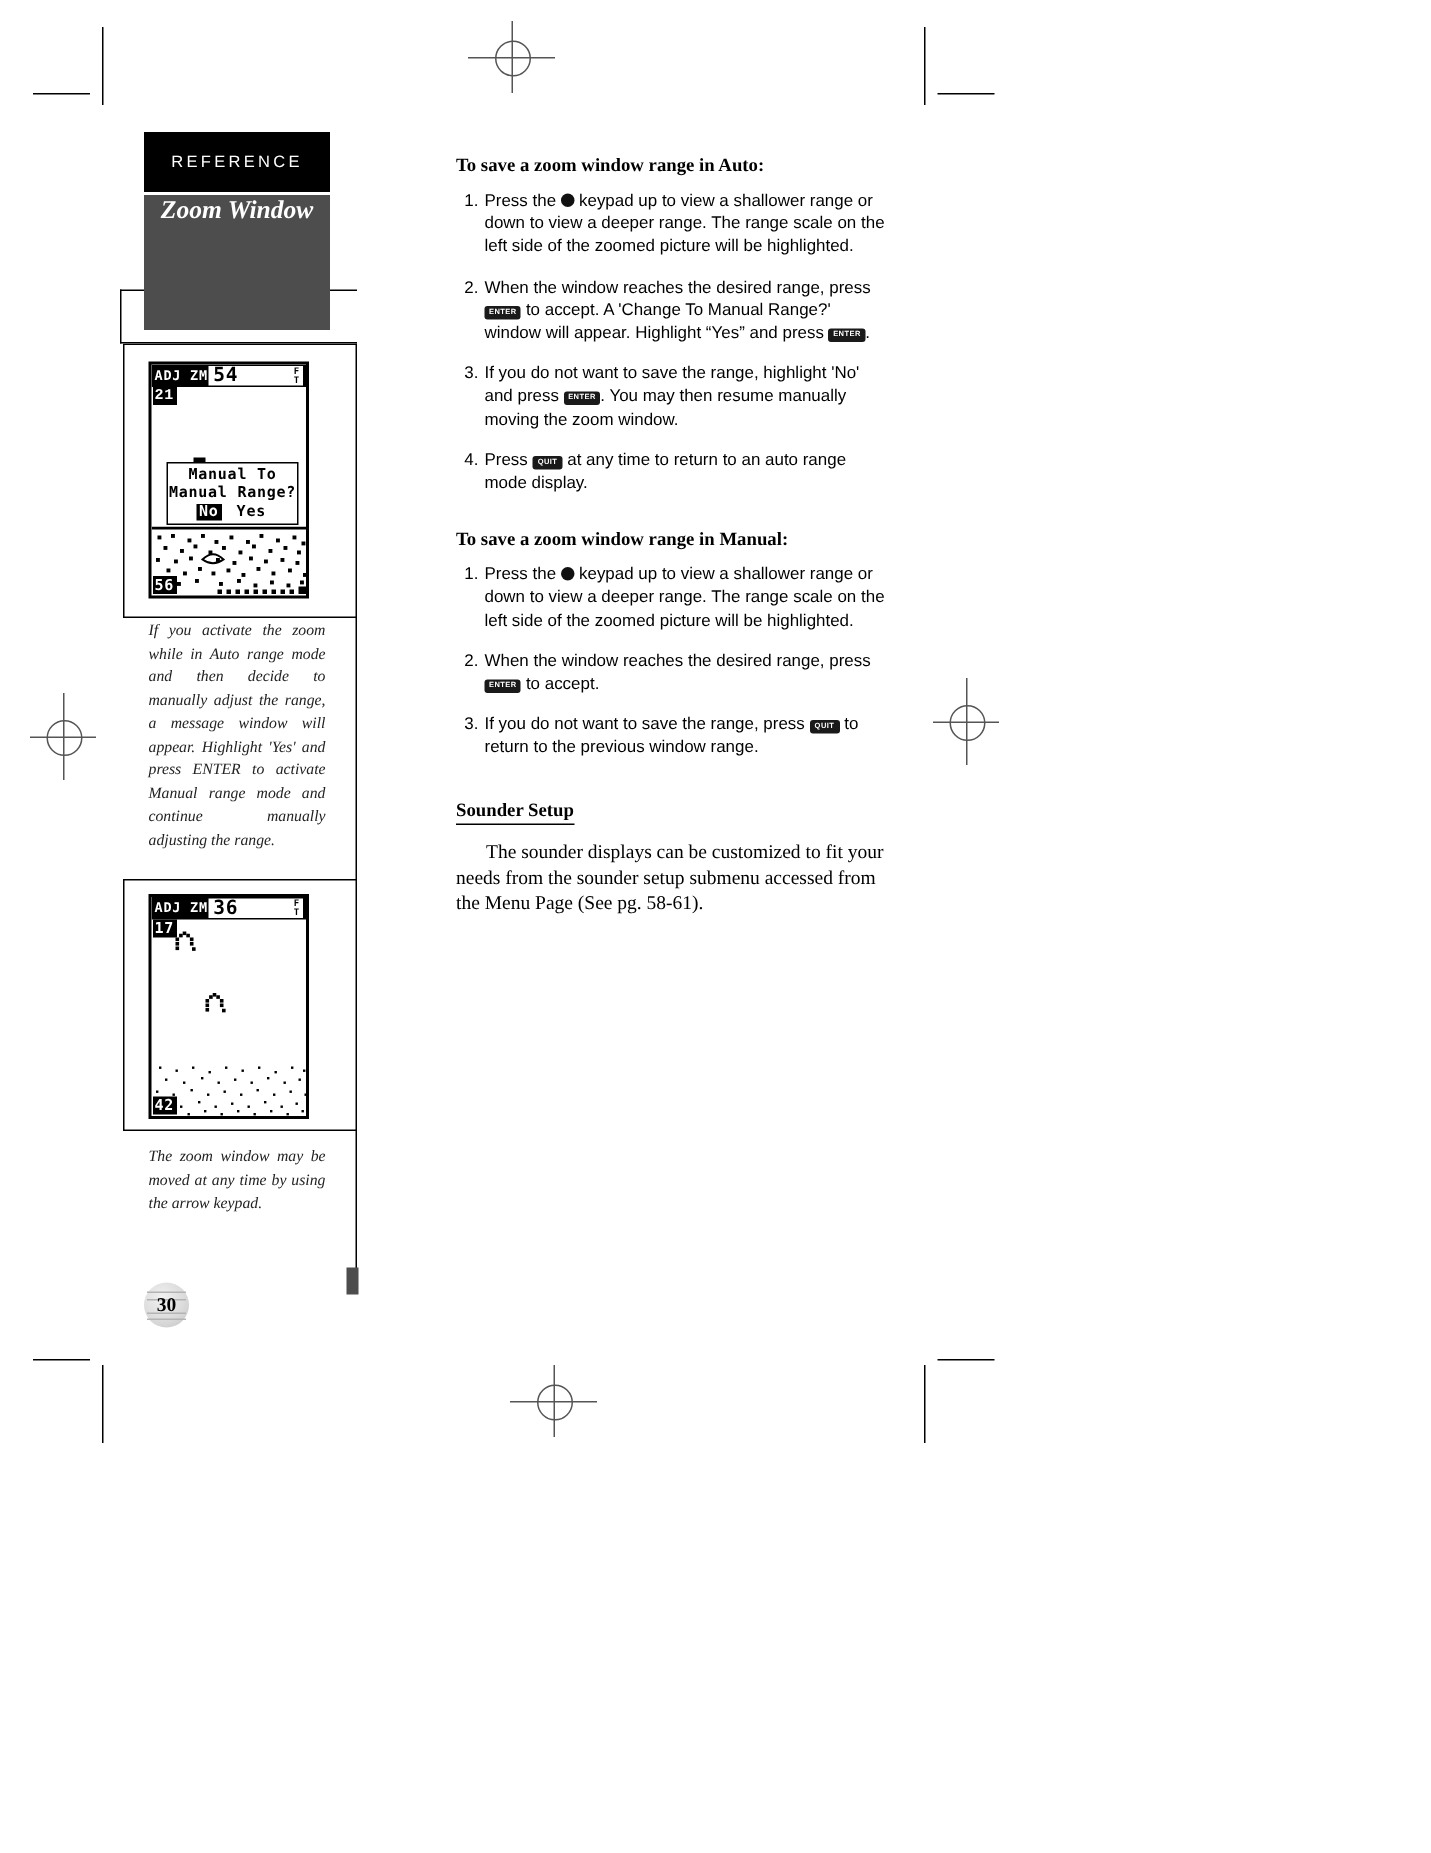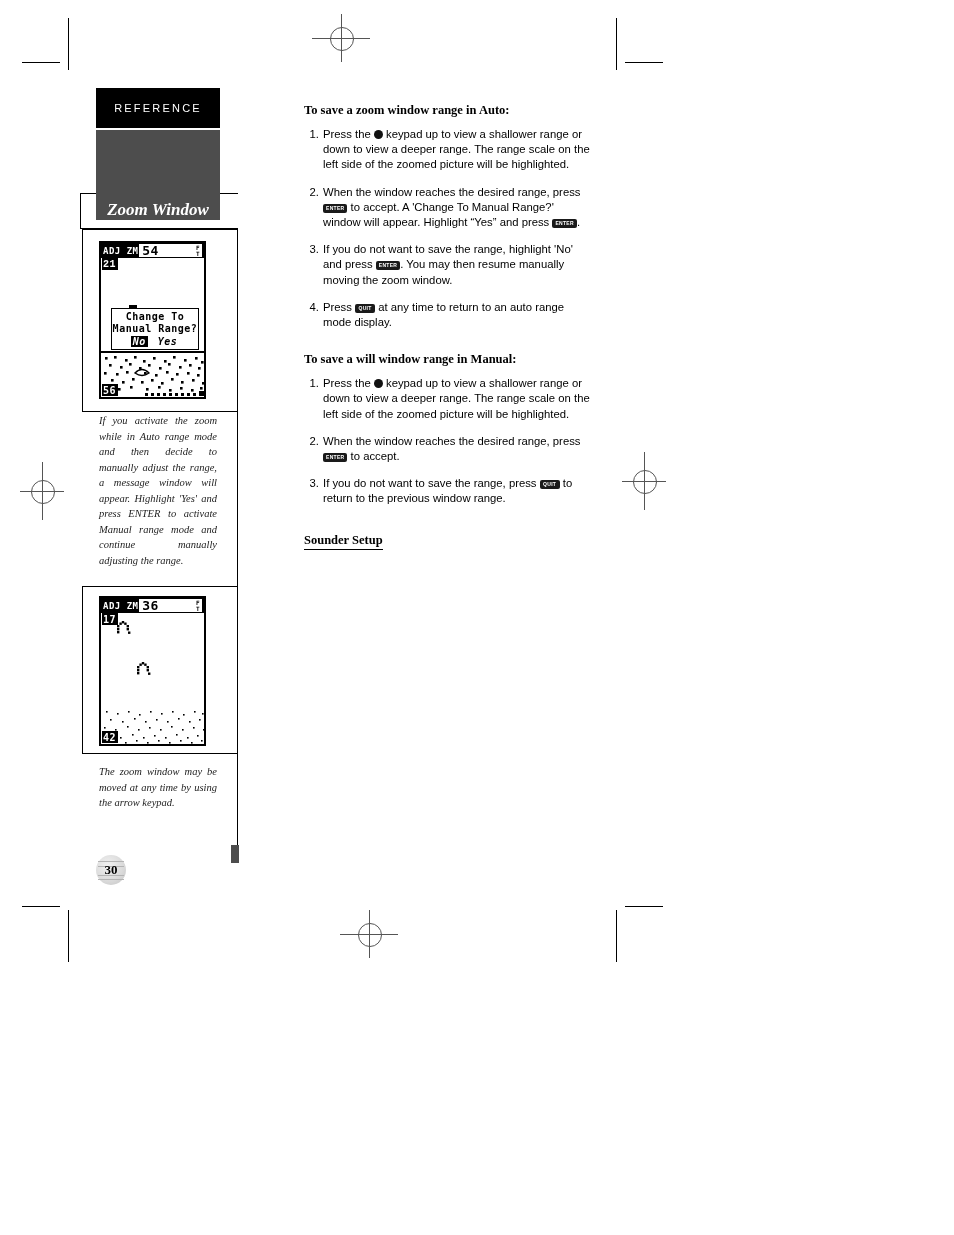--- a/index.html
+++ b/index.html
@@ -37,21 +37,21 @@
     align-items: center;
     justify-content: center;
   }
   .chapter-box {
     position: absolute;
     left: 96px; top: 130px;
     width: 124px; height: 90px;
     background: #4d4d4d;
     color: #ffffff;
     display: flex;
-    align-items: flex-end;
+    align-items: flex-start;
     justify-content: center;
   }
   .chapter-box span {
     font-family: "Liberation Serif", serif;
     font-style: italic;
     font-weight: bold;
     font-size: 17px;
   }
 
   
@@ -120,21 +120,21 @@
     background: #fff;
     border: 1px solid #000;
     box-sizing: border-box;
     text-align: center;
     font-size: 10px;
     line-height: 12px;
     font-weight: bold;
     padding-top: 2px;
     letter-spacing: 0.5px;
   }
-  .msg-box .choices { margin-top: 1px; font-style: italic; }
+  .msg-box .choices { margin-top: 1px; }
   .msg-box .sel { background: #000; color: #fff; padding: 0 2px; }
   .msg-box .unsel { padding: 0 2px; margin-left: 8px; }
 
   .bottom-band { position: absolute; left: 0; right: 0; }
 
   
   .caption {
     position: absolute;
     width: 118px;
     font-family: "Liberation Serif", serif;
@@ -290,21 +290,21 @@
         <i>T</i>
       </span>
     </span>
   </div>
 
   <div class="scale-tag" style="left:1px; top:15px;font-family:Liberation Mono, monospace;">21</div>
 
   <div style="position:absolute; left:28px; top:62px; width:8px; height:3px; background:#000;"></div>
 
   <div class="msg-box" style="left:10px; top:65px; width:88px; height:42px;">
-    <div>Change To</div>
+    <div>Manual To</div>
     <div>Manual Range?</div>
     <div class="choices">
       <span class="sel">No</span><span class="unsel">Yes</span>
     </div>
   </div>
 
   <svg class="bottom-band" style="top:108px; height:47px;" width="107" height="47" viewBox="0 0 107 47" preserveAspectRatio="none">
     <rect x="0" y="0" width="107" height="2" fill="#000"></rect>
     <g fill="#000">
       <rect x="4" y="6" width="2.6" height="2.6"></rect>
@@ -497,33 +497,34 @@
       <li class="step">
         <span class="num">3.</span>
         <span class="txt">If you do not want to save the range, highlight 'No' and press <span class="keycap">ENTER</span>. You may then resume manually moving the zoom window.</span>
       </li>
       <li class="step">
         <span class="num">4.</span>
         <span class="txt">Press <span class="keycap">QUIT</span> at any time to return to an auto range mode display.</span>
       </li>
     </ul>
 
-  <div class="head-bold manual">To save a will window range in Manual:</div>
+  <div class="head-bold manual">To save a zoom window range in Manual:</div>
   <ul class="steps" id="steps-manual">
       <li class="step">
         <span class="num">1.</span>
         <span class="txt">Press the <span class="rocker"></span> keypad up to view a shallower range or down to view a deeper range. The range scale on the left side of the zoomed picture will be highlighted.</span>
       </li>
       <li class="step">
         <span class="num">2.</span>
         <span class="txt">When the window reaches the desired range, press <span class="keycap">ENTER</span> to accept.</span>
       </li>
       <li class="step">
         <span class="num">3.</span>
         <span class="txt">If you do not want to save the range, press <span class="keycap">QUIT</span> to return to the previous window range.</span>
       </li>
     </ul>
 
   <div>
     <div class="sec-head">Sounder Setup</div>
+    <div class="body-para">The sounder displays can be customized to fit your needs from the sounder setup submenu accessed from the Menu Page (See pg. 58-61).</div>
   </div>
 
 </div>
 
 </body></html>

